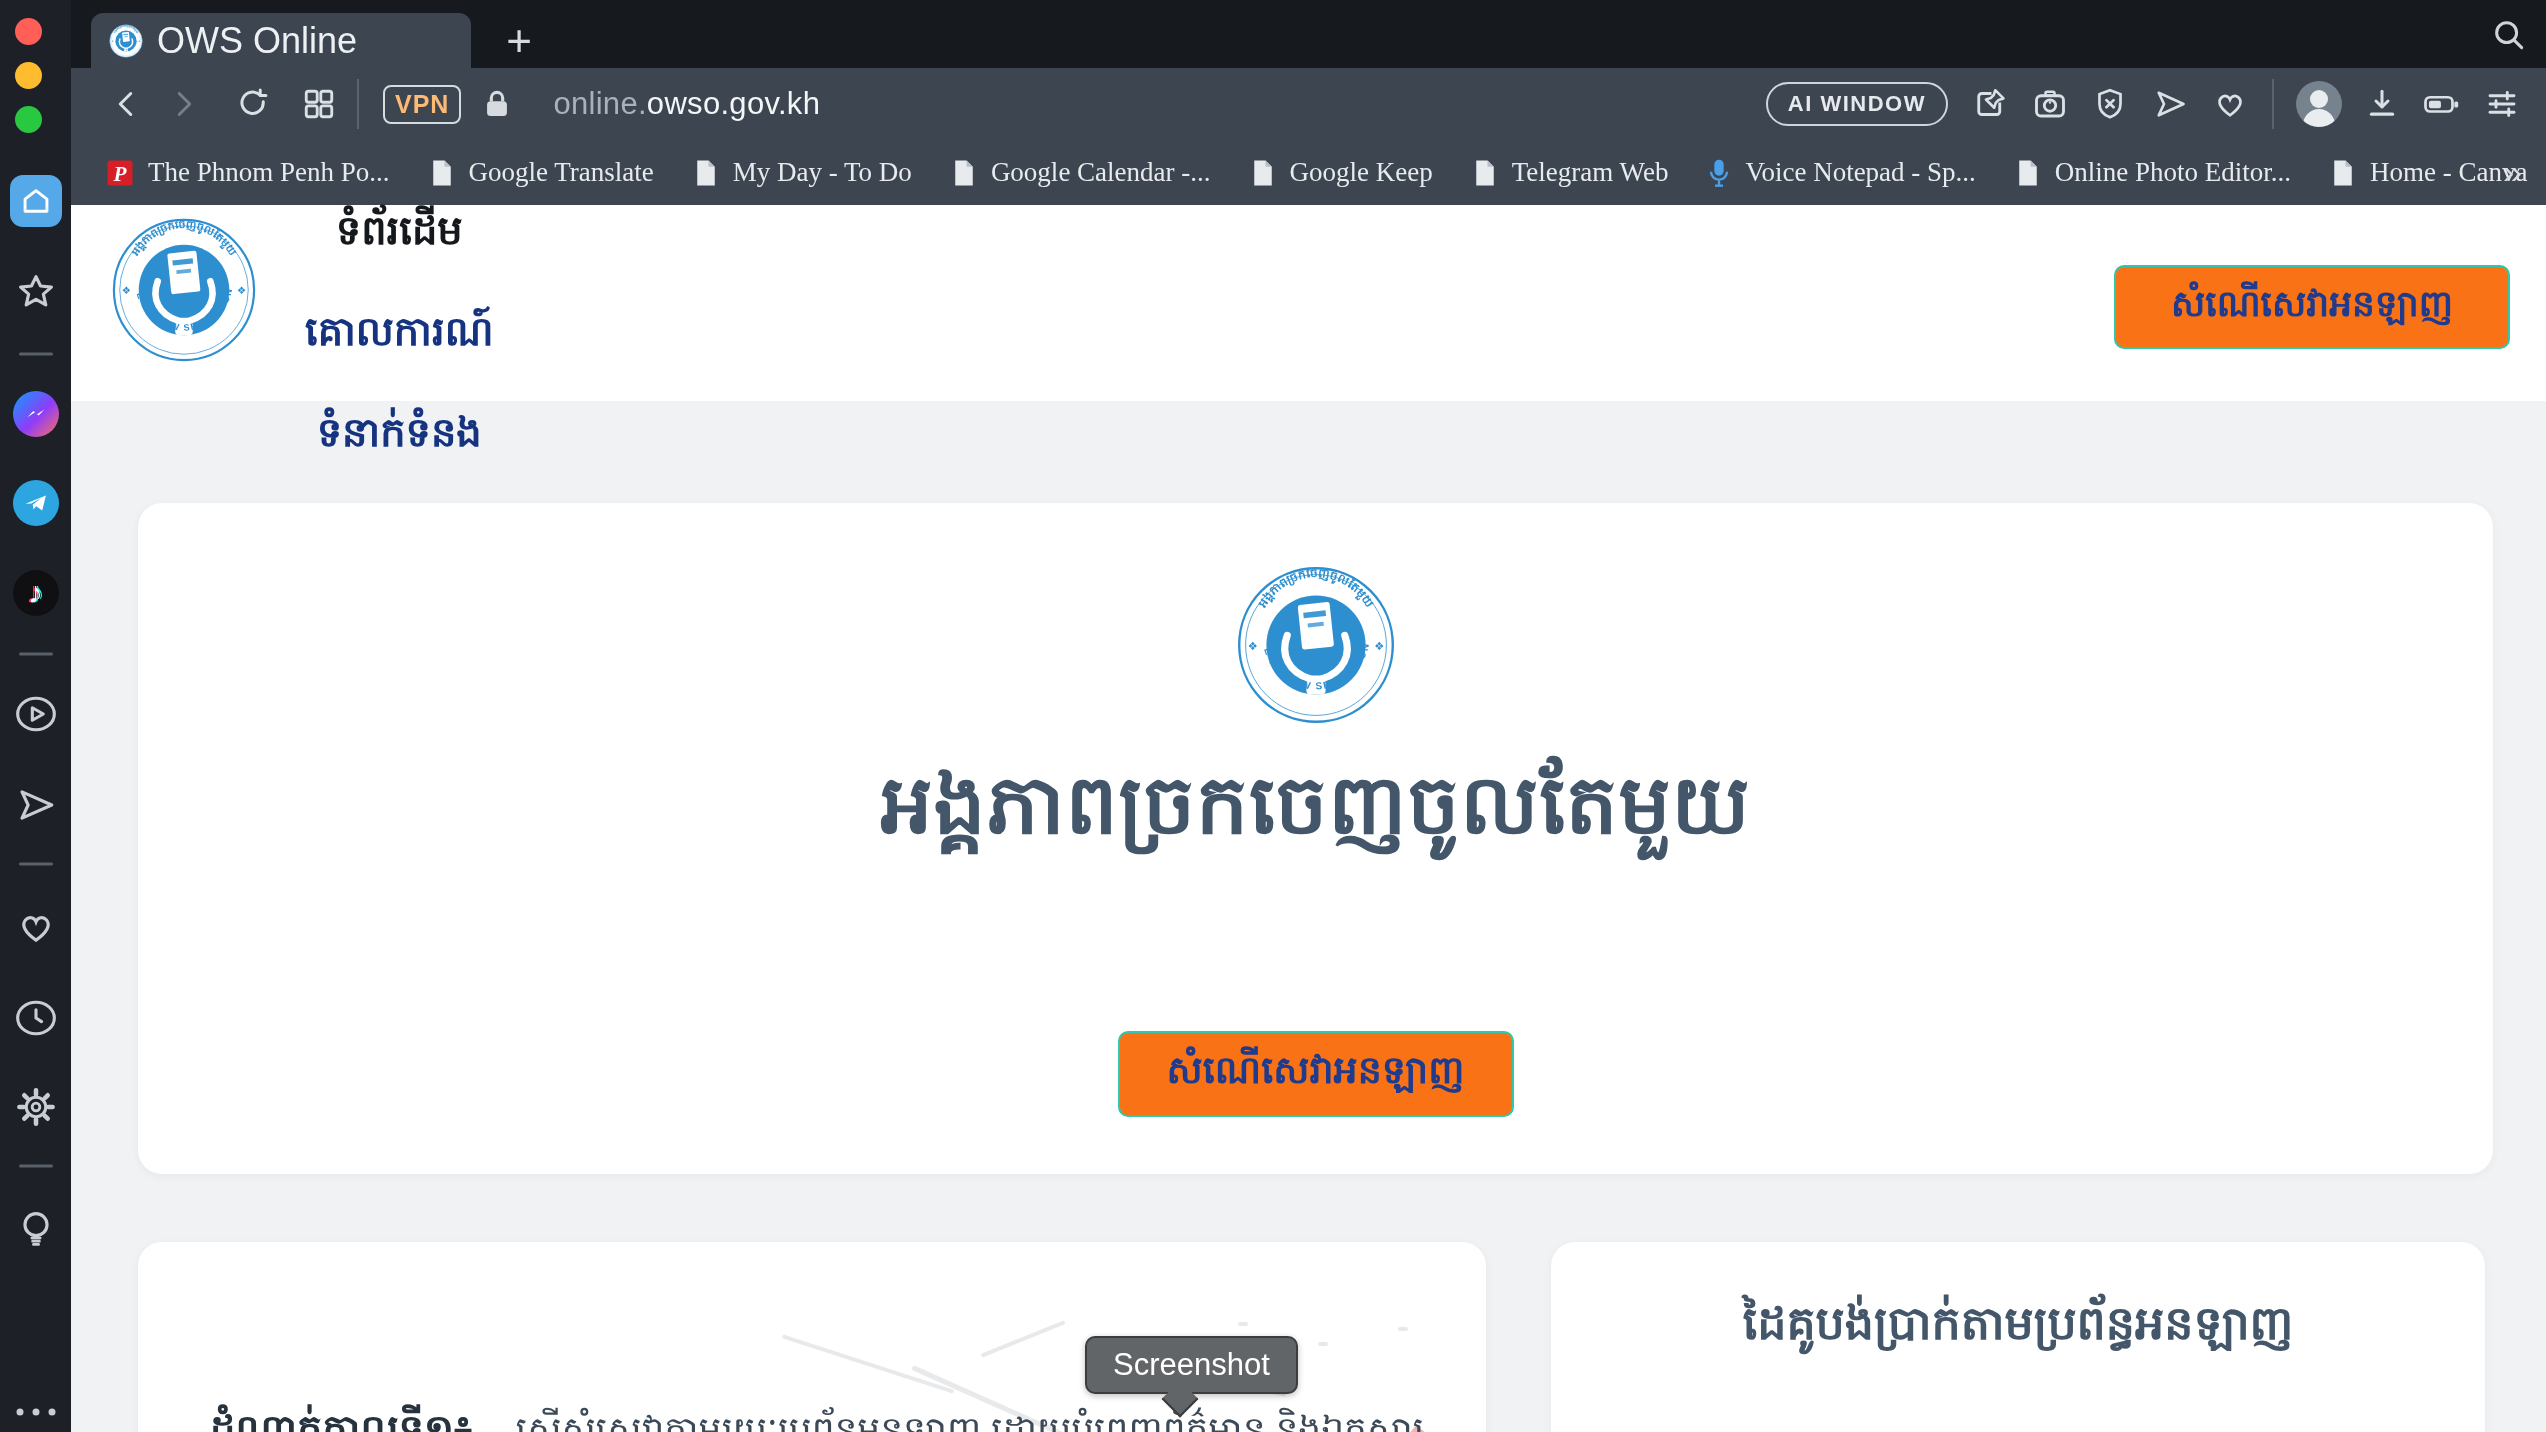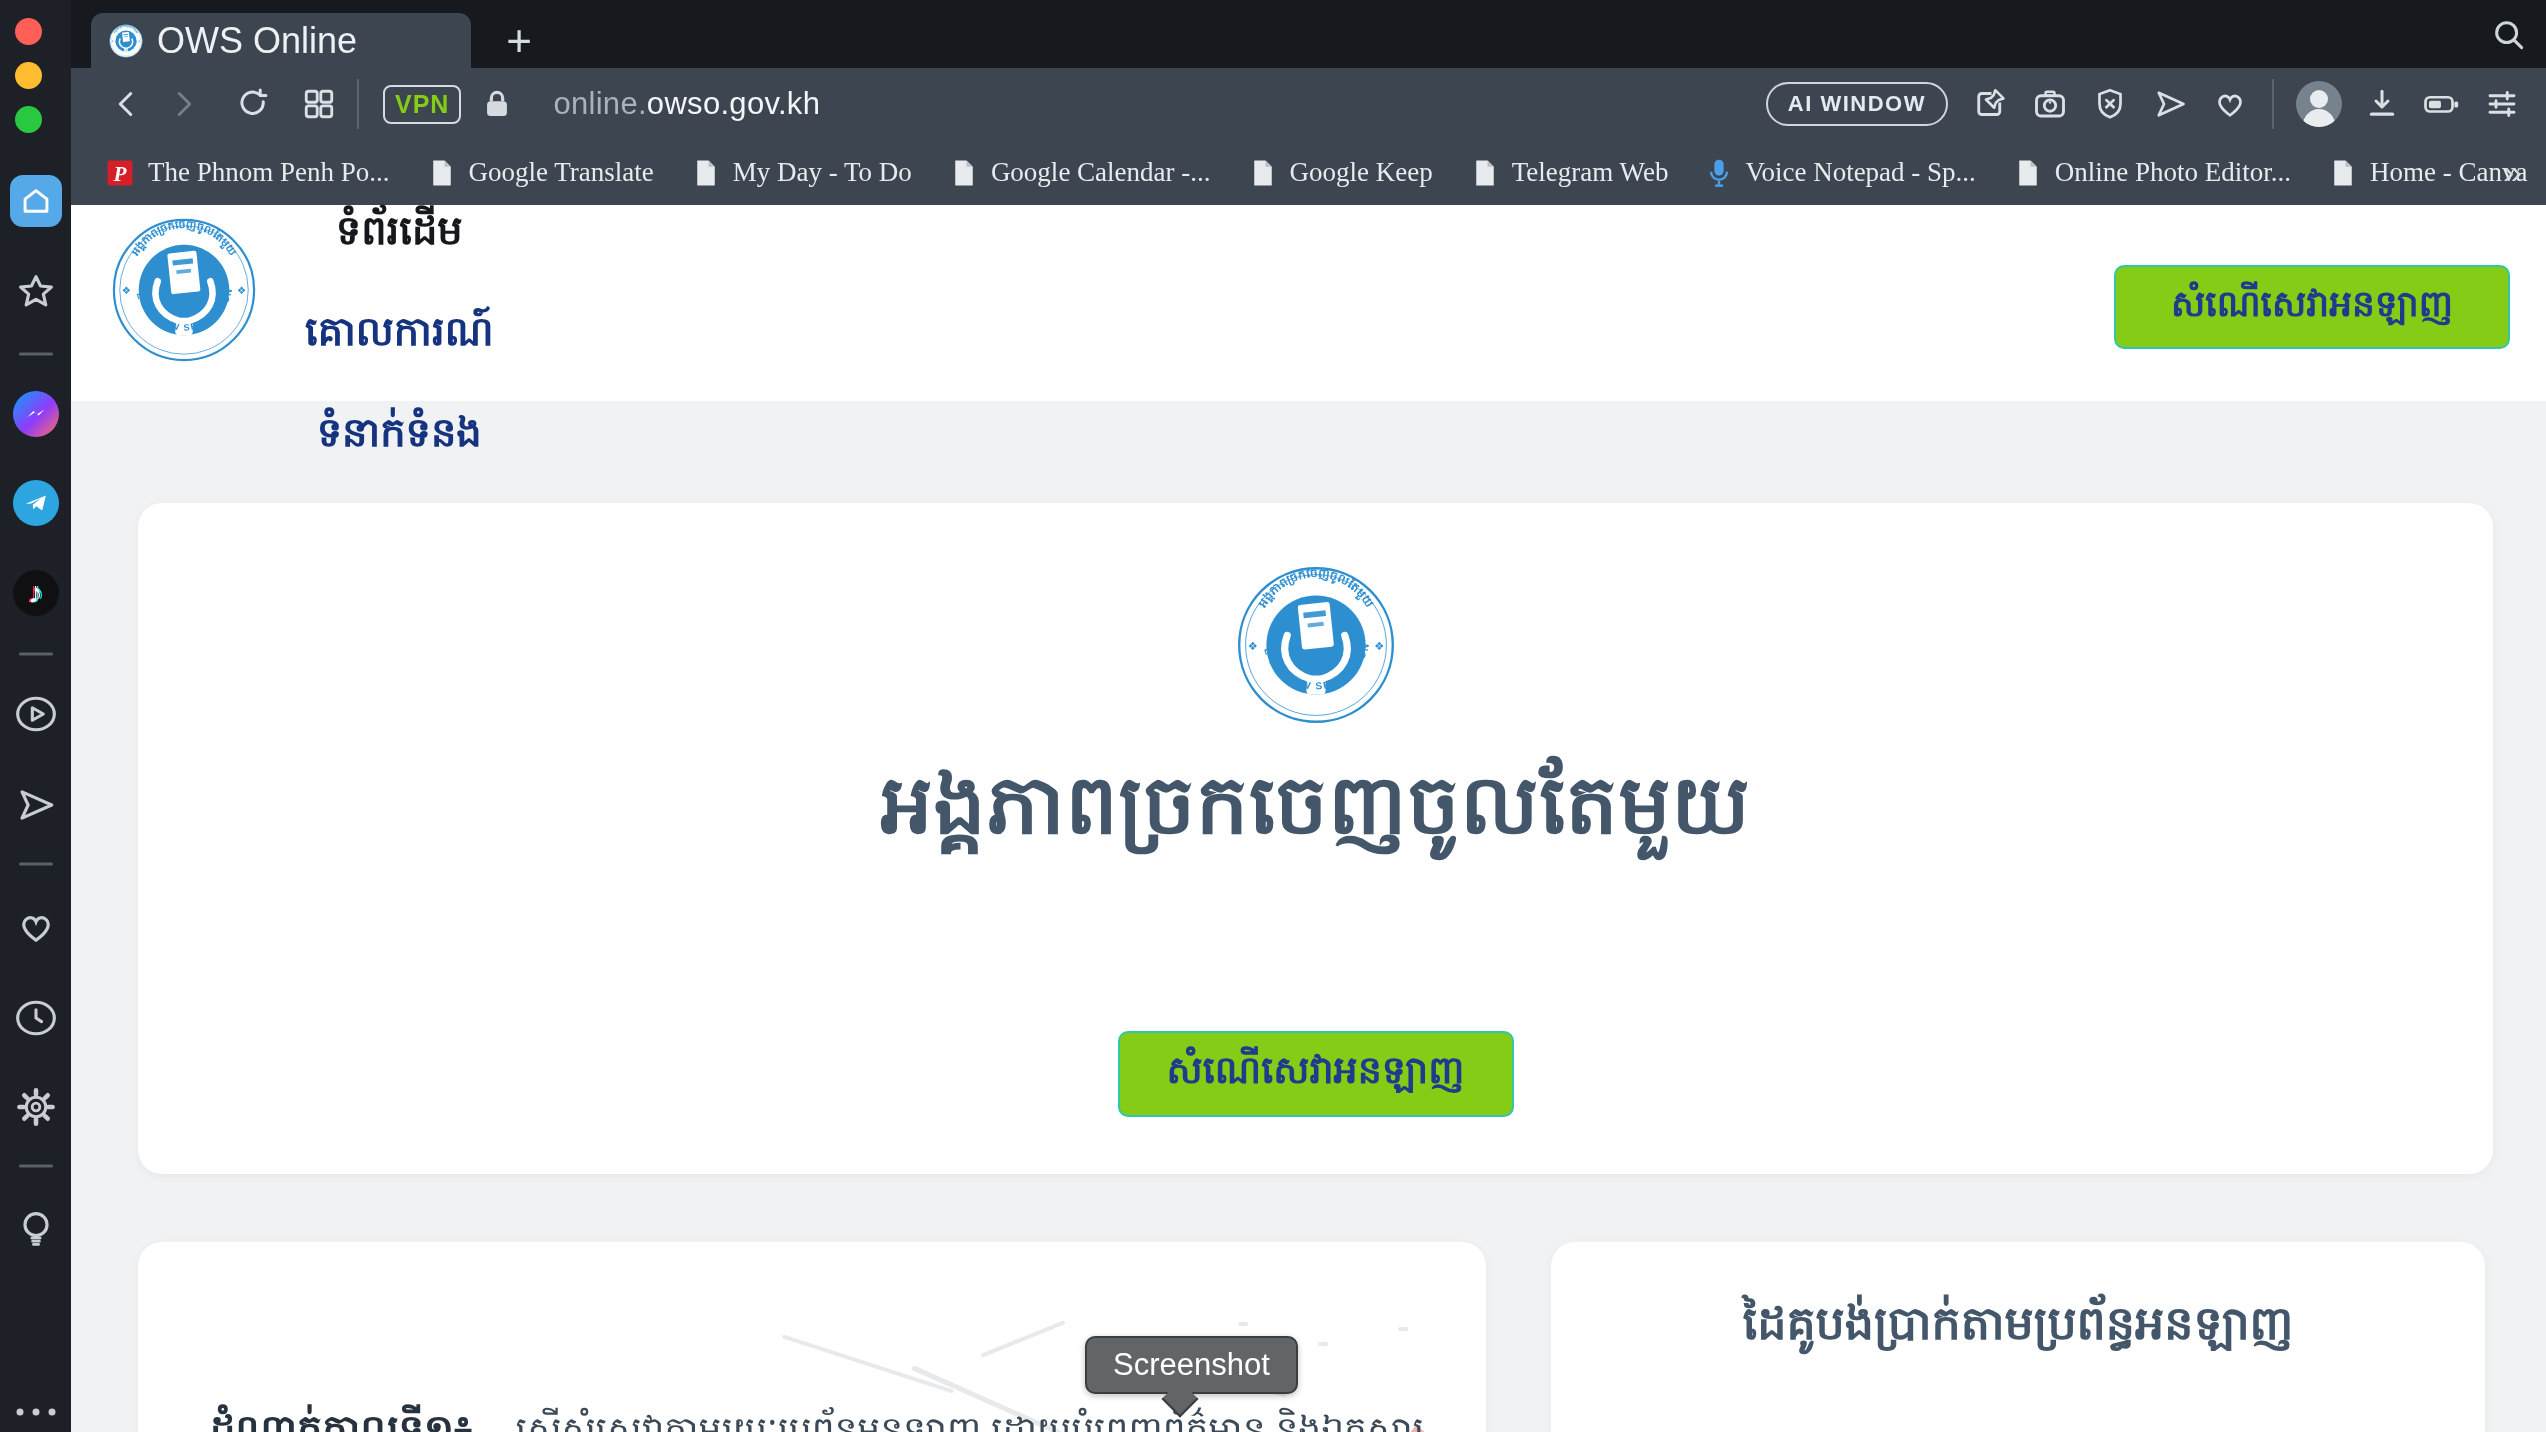--- a/index.html
+++ b/index.html
@@ -26,21 +26,21 @@
   .tabbar { position:relative; height:68px; background:#16191d; }
   .tab { position:absolute; left:20px; top:13px; width:380px; height:55px; background:#3c4550;
          border-radius:12px 12px 0 0; display:flex; align-items:center; gap:14px; padding:0 18px; }
   .tab-title { color:#eef1f3; font-size:36px; }
   .newtab { position:absolute; left:416px; top:13px; width:64px; height:55px; display:flex; align-items:center; justify-content:center; color:#d6dbe0; font-size:44px; font-weight:300; }
   .tabbar-search { position:absolute; right:18px; top:16px; }
 
   .toolbar { position:relative; height:72px; background:#3c4550; display:flex; align-items:center; padding-left:28px; }
   .tb-ic { display:flex; align-items:center; justify-content:center; width:56px; height:48px; }
   .v-div { width:2px; height:50px; background:#5a6370; margin:0 10px; }
-  .vpn-badge { border:2.5px solid #d6dbe0; color:#84cc16; border-radius:8px; font-size:25px; font-weight:700;
+  .vpn-badge { border:2.5px solid #d6dbe0; color:#fdba74; border-radius:8px; font-size:25px; font-weight:700;
                padding:3px 10px; letter-spacing:1px; margin:0 8px 0 14px; }
   .url { font-size:31px; margin-left:28px; letter-spacing:.3px; }
   .url .dim { color:#a9b1ba; } .url .strong { color:#f4f6f8; font-weight:500; }
   .tb-right { position:absolute; right:16px; top:0; height:72px; display:flex; align-items:center; gap:4px; }
   .ai-pill { border:2.5px solid #cfd5db; color:#e6eaee; border-radius:22px; padding:7px 20px; font-size:22px;
              font-weight:700; letter-spacing:1.5px; margin-right:10px; white-space:nowrap; }
   .avatar { width:46px; height:46px; border-radius:50%; background:#76828e; overflow:hidden; position:relative; margin:0 8px; }
   .avatar i.head { position:absolute; left:50%; top:9px; transform:translateX(-50%); width:18px; height:18px; border-radius:50%; background:#e9edf0; }
   .avatar i.body { position:absolute; left:50%; top:28px; transform:translateX(-50%); width:32px; height:22px; border-radius:16px 16px 0 0; background:#e9edf0; }
 
@@ -49,21 +49,21 @@
   .bm-label { color:#e8ebee; font-size:27px;font-family:Liberation Serif, serif; }
   .bm-more { position:absolute; right:24px; color:#d6dbe0; font-size:34px; top:152px; }
 
   
   .page { position:absolute; left:71px; top:205px; width:2475px; height:1227px; background:#f1f2f4; }
   .site-header { position:absolute; left:0; top:0; width:2475px; height:196px; background:#fff; }
   .logo-slot-sm { position:absolute; left:40px; top:12px; width:146px; height:146px; }
   .site-nav { position:absolute; left:234px; top:0; height:196px; display:flex; align-items:center; gap:42px;flex-direction:column; }
   .nav-item { font-size:40px; font-weight:700; color:#16337f; }
   .nav-item.active { color:#15181c; }
-  .btn-teal { border:2.5px solid #2fc7ad; border-radius:10px; background:#84cc16; color:#203a8c;
+  .btn-teal { border:2.5px solid #2fc7ad; border-radius:10px; background:#f97316; color:#203a8c;
               font-weight:700; display:flex; align-items:center; justify-content:center; }
   .hdr-btn { position:absolute; right:36px; top:60px; width:396px; height:84px; font-size:36px; }
 
   .hero { position:absolute; left:67px; top:298px; width:2355px; height:671px; background:#fff; border-radius:24px;
           box-shadow:0 2px 10px rgba(30,40,60,.05); text-align:center; }
   .logo-slot-lg { position:absolute; left:50%; top:62px; transform:translateX(-50%); width:160px; height:160px; }
   .hero-title { position:absolute; left:0; width:100%; top:250px; font-size:82px; font-weight:700; color:#43566a; letter-spacing:1px; }
   .hero-sub { position:absolute; left:0; width:100%; top:408px; font-size:43px; color:#4a5b66; }
   .hero-btn { position:absolute; left:50%; transform:translateX(-50%); top:528px; width:396px; height:86px; font-size:38px; }
 

